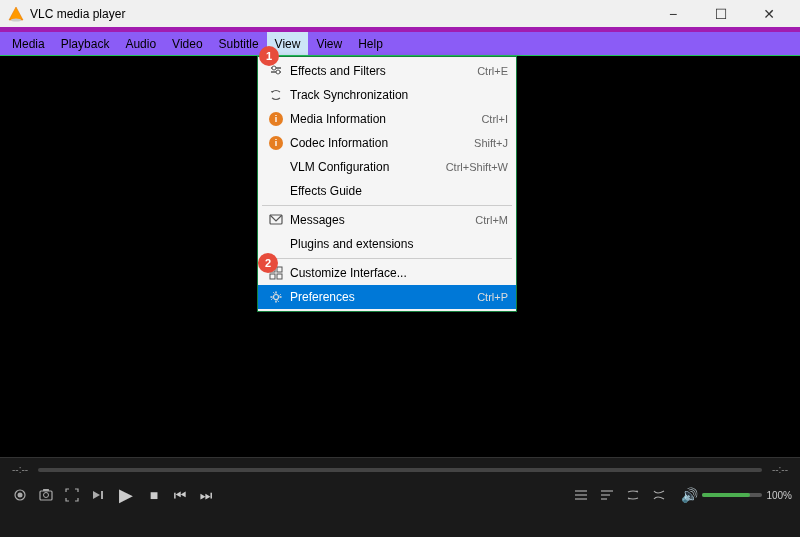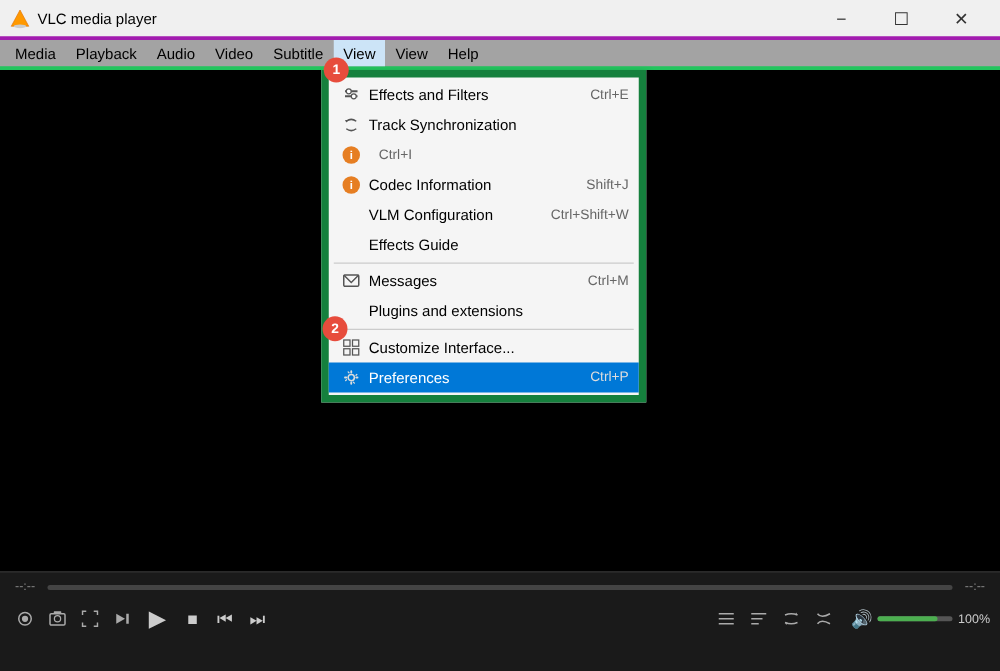--- a/index.html
+++ b/index.html
@@ -14,21 +14,21 @@
       position: relative;
     }
 
     
     .title-bar {
       background: #f0f0f0;
       height: 32px;
       display: flex;
       align-items: center;
       padding: 0 8px;
-      border-bottom: 3px solid #a21caf;
+      border-bottom: 5px solid #a21caf;
       position: relative;
       z-index: 10;
     }
     .title-bar-icon {
       width: 16px;
       height: 16px;
       margin-right: 6px;
     }
     .title-bar-text {
       font-size: 12px;
@@ -47,26 +47,26 @@
       cursor: pointer;
       display: flex;
       align-items: center;
       justify-content: center;
       font-size: 14px;
       color: #333;
     }
 
     
     .menu-bar {
-      background: #a3a3a3;
+      background: #8b5cf6;
       height: 24px;
       display: flex;
       align-items: center;
       padding: 0 4px;
-      border-bottom: 3px solid #22c55e;
+      border-bottom: 1px solid #22c55e;
       position: relative;
       z-index: 10;
     }
     .menu-item {
       padding: 2px 8px;
       cursor: pointer;
       color: #000;
       font-size: 12px;
       height: 100%;
       display: flex;
@@ -74,21 +74,21 @@
       position: relative;
     }
     .menu-item.active { background: #cce4f7; }
 
     
     .dropdown {
       position: absolute;
       top: 56px;
       left: 257px;
       background: #f5f5f5;
-      border: 6px solid #15803d;
+      border: 1px solid #15803d;
       box-shadow: 2px 2px 6px rgba(0,0,0,0.3);
       width: 260px;
       z-index: 100;
       padding: 2px 0;
     }
     .dropdown-item {
       display: flex;
       align-items: center;
       padding: 4px 8px;
       cursor: pointer;
@@ -323,20 +323,21 @@
       </svg>
     </div>
     <span class="item-label">Track Synchronization</span>
     <span class="item-shortcut"></span>
   </div>
 
   <div class="dropdown-item">
     <div class="item-icon">
       <div class="badge-circle badge-orange" style="width:14px;height:14px;font-size:9px;">i</div>
     </div>
+    <span class="item-label">Media Information</span>
     <span class="item-shortcut">Ctrl+I</span>
   </div>
 
   <div class="dropdown-item">
     <div class="item-icon">
       <div class="badge-circle badge-orange" style="width:14px;height:14px;font-size:9px;">i</div>
     </div>
     <span class="item-label">Codec Information</span>
     <span class="item-shortcut">Shift+J</span>
   </div>

